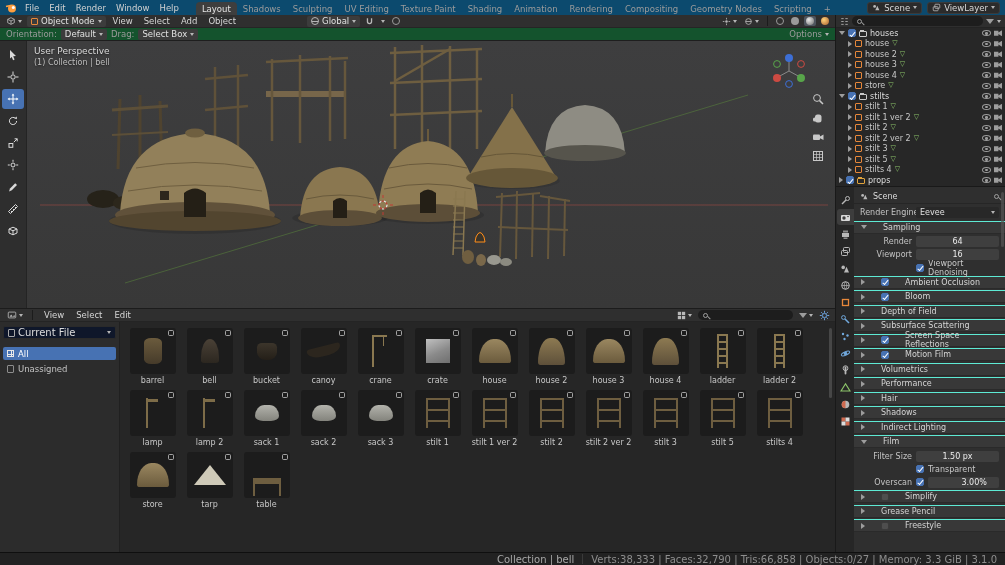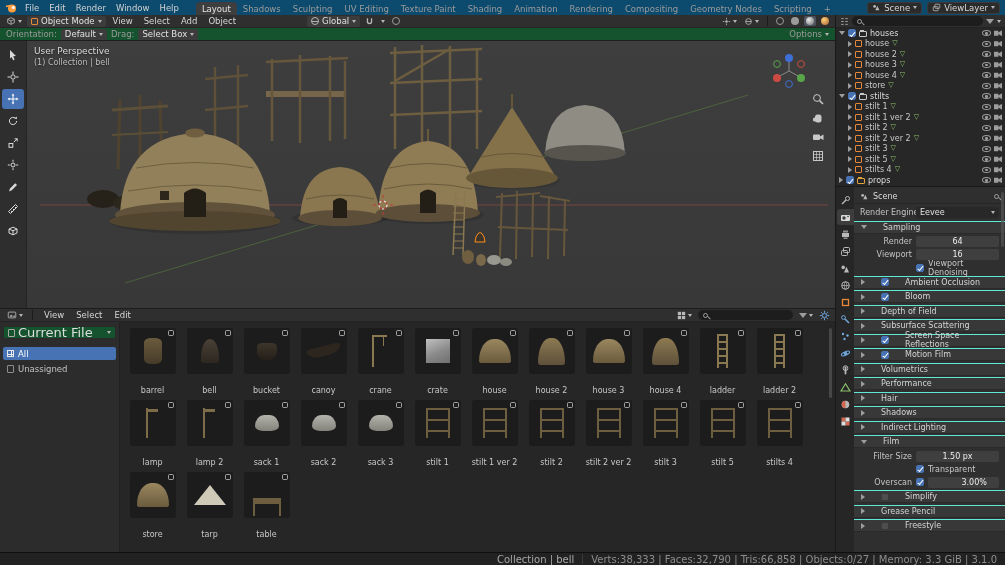--- a/index.html
+++ b/index.html
@@ -54,29 +54,29 @@
   .tbtn{width:22px;height:20px;border-radius:3px;display:flex;align-items:center;justify-content:center;flex:none}
   .tbtn.active{background:#4772b3}
   .overlay-label{position:absolute;left:34px;top:5px;color:#dadada;font-size:9px;text-shadow:0 1px 2px rgba(0,0,0,.5);z-index:2}
   .overlay-sub{position:absolute;left:34px;top:17px;color:#bdbdbd;font-size:8px;text-shadow:0 1px 2px rgba(0,0,0,.5);z-index:2}
   .gizmo{position:absolute;top:10px;right:26px;z-index:2}
   .vp-icons{position:absolute;top:52px;right:11px;display:flex;flex-direction:column;gap:7px;z-index:2}
   
   #asset-header{position:absolute;top:308px;left:0;width:835px;height:14px;background:#2f2f2f;border-top:1px solid #1c1c1c;border-bottom:1px solid #242424;display:flex;align-items:center;gap:4px;padding:0 5px}
   .searchbox{height:10px;background:#1d1d1d;border-radius:5px;display:flex;align-items:center;padding:0 5px;gap:3px}
   #asset-sidebar{position:absolute;top:322px;left:0;width:120px;height:230px;background:#2c2c2c;border-right:1px solid #202020;padding:4px 3px}
-  .srcwidget{display:flex;align-items:center;gap:13px;background:#14532d;border:1px solid #2a2a2a;border-radius:2px;height:13px;padding:0 4px;font-size:13px;color:#ddd;justify-content:space-between}
+  .srcwidget{display:flex;align-items:center;gap:13px;background:#0f172a;border:1px solid #2a2a2a;border-radius:2px;height:13px;padding:0 4px;font-size:10px;color:#ddd;justify-content:space-between}
   .cat-row{display:flex;align-items:center;gap:4px;height:13px;padding:0 4px;border-radius:2px;color:#c3c3c3;font-size:8.5px;margin-top:2px}
   .cat-row.selected{background:#4772b3;color:#fff}
   .cat-all-icon{width:7px;height:7px;border:1px solid #e8e8e8;flex:none;background:linear-gradient(#e8e8e8 1px,transparent 1px) 0 2.5px/100% 100% no-repeat,linear-gradient(90deg,#e8e8e8 1px,transparent 1px) 2.5px 0/100% 100% no-repeat}
   #asset-grid{position:absolute;top:322px;left:120px;width:715px;height:230px;background:#262626;padding:5px 4px;display:flex;flex-wrap:wrap;align-content:flex-start}
   .asset{width:57px;margin:1px 0 4px;display:flex;flex-direction:column;align-items:center}
   .thumb{width:46px;height:46px;background:#1c1c1c;border-radius:3px;position:relative;display:flex;align-items:center;justify-content:center;overflow:hidden}
   .badge{position:absolute;top:2px;right:2px;width:6px;height:6px;border:1px solid #cfcfcf;border-radius:1.5px;opacity:.75}
-  .asset-label{font-size:8px;color:#c8c8c8;margin-top:12px;height:9px;white-space:nowrap}
+  .asset-label{font-size:8px;color:#c8c8c8;margin-top:2px;height:9px;white-space:nowrap}
   .vscroll{position:absolute;width:3px;background:#565656;border-radius:2px;opacity:.7}
   
   .shape-dome{width:32px;height:24px;border-radius:50% 50% 10% 10%/100% 100% 12% 12%;background:linear-gradient(#9a8760,#6b5b3d)}
   .shape-dome.alt{width:27px;height:27px;background:linear-gradient(#8d7a52,#5e503a)}
   .shape-bell{width:18px;height:24px;background:linear-gradient(#4a4136,#2c2720);border-radius:50% 50% 18% 18%/75% 75% 10% 10%}
   .shape-pot{width:20px;height:17px;background:linear-gradient(#3c352b,#241f18);border-radius:25% 25% 45% 45%}
   .shape-canoe{width:34px;height:10px;background:#2c261e;border-radius:12% 12% 50% 50%/30% 30% 100% 100%;transform:rotate(-14deg)}
   .shape-cube{width:24px;height:24px;background:linear-gradient(155deg,#c0c0c0,#8a8a8a 55%,#6f6f6f)}
   .shape-ladder{width:11px;height:34px;border-left:2px solid #8a7850;border-right:2px solid #8a7850;background:repeating-linear-gradient(#8a7850 0 2px,transparent 2px 7px)}
   .shape-frame{width:24px;height:30px;border-left:2px solid #6e5e40;border-right:2px solid #6e5e40;background:repeating-linear-gradient(#6e5e40 0 2px,transparent 2px 11px)}

